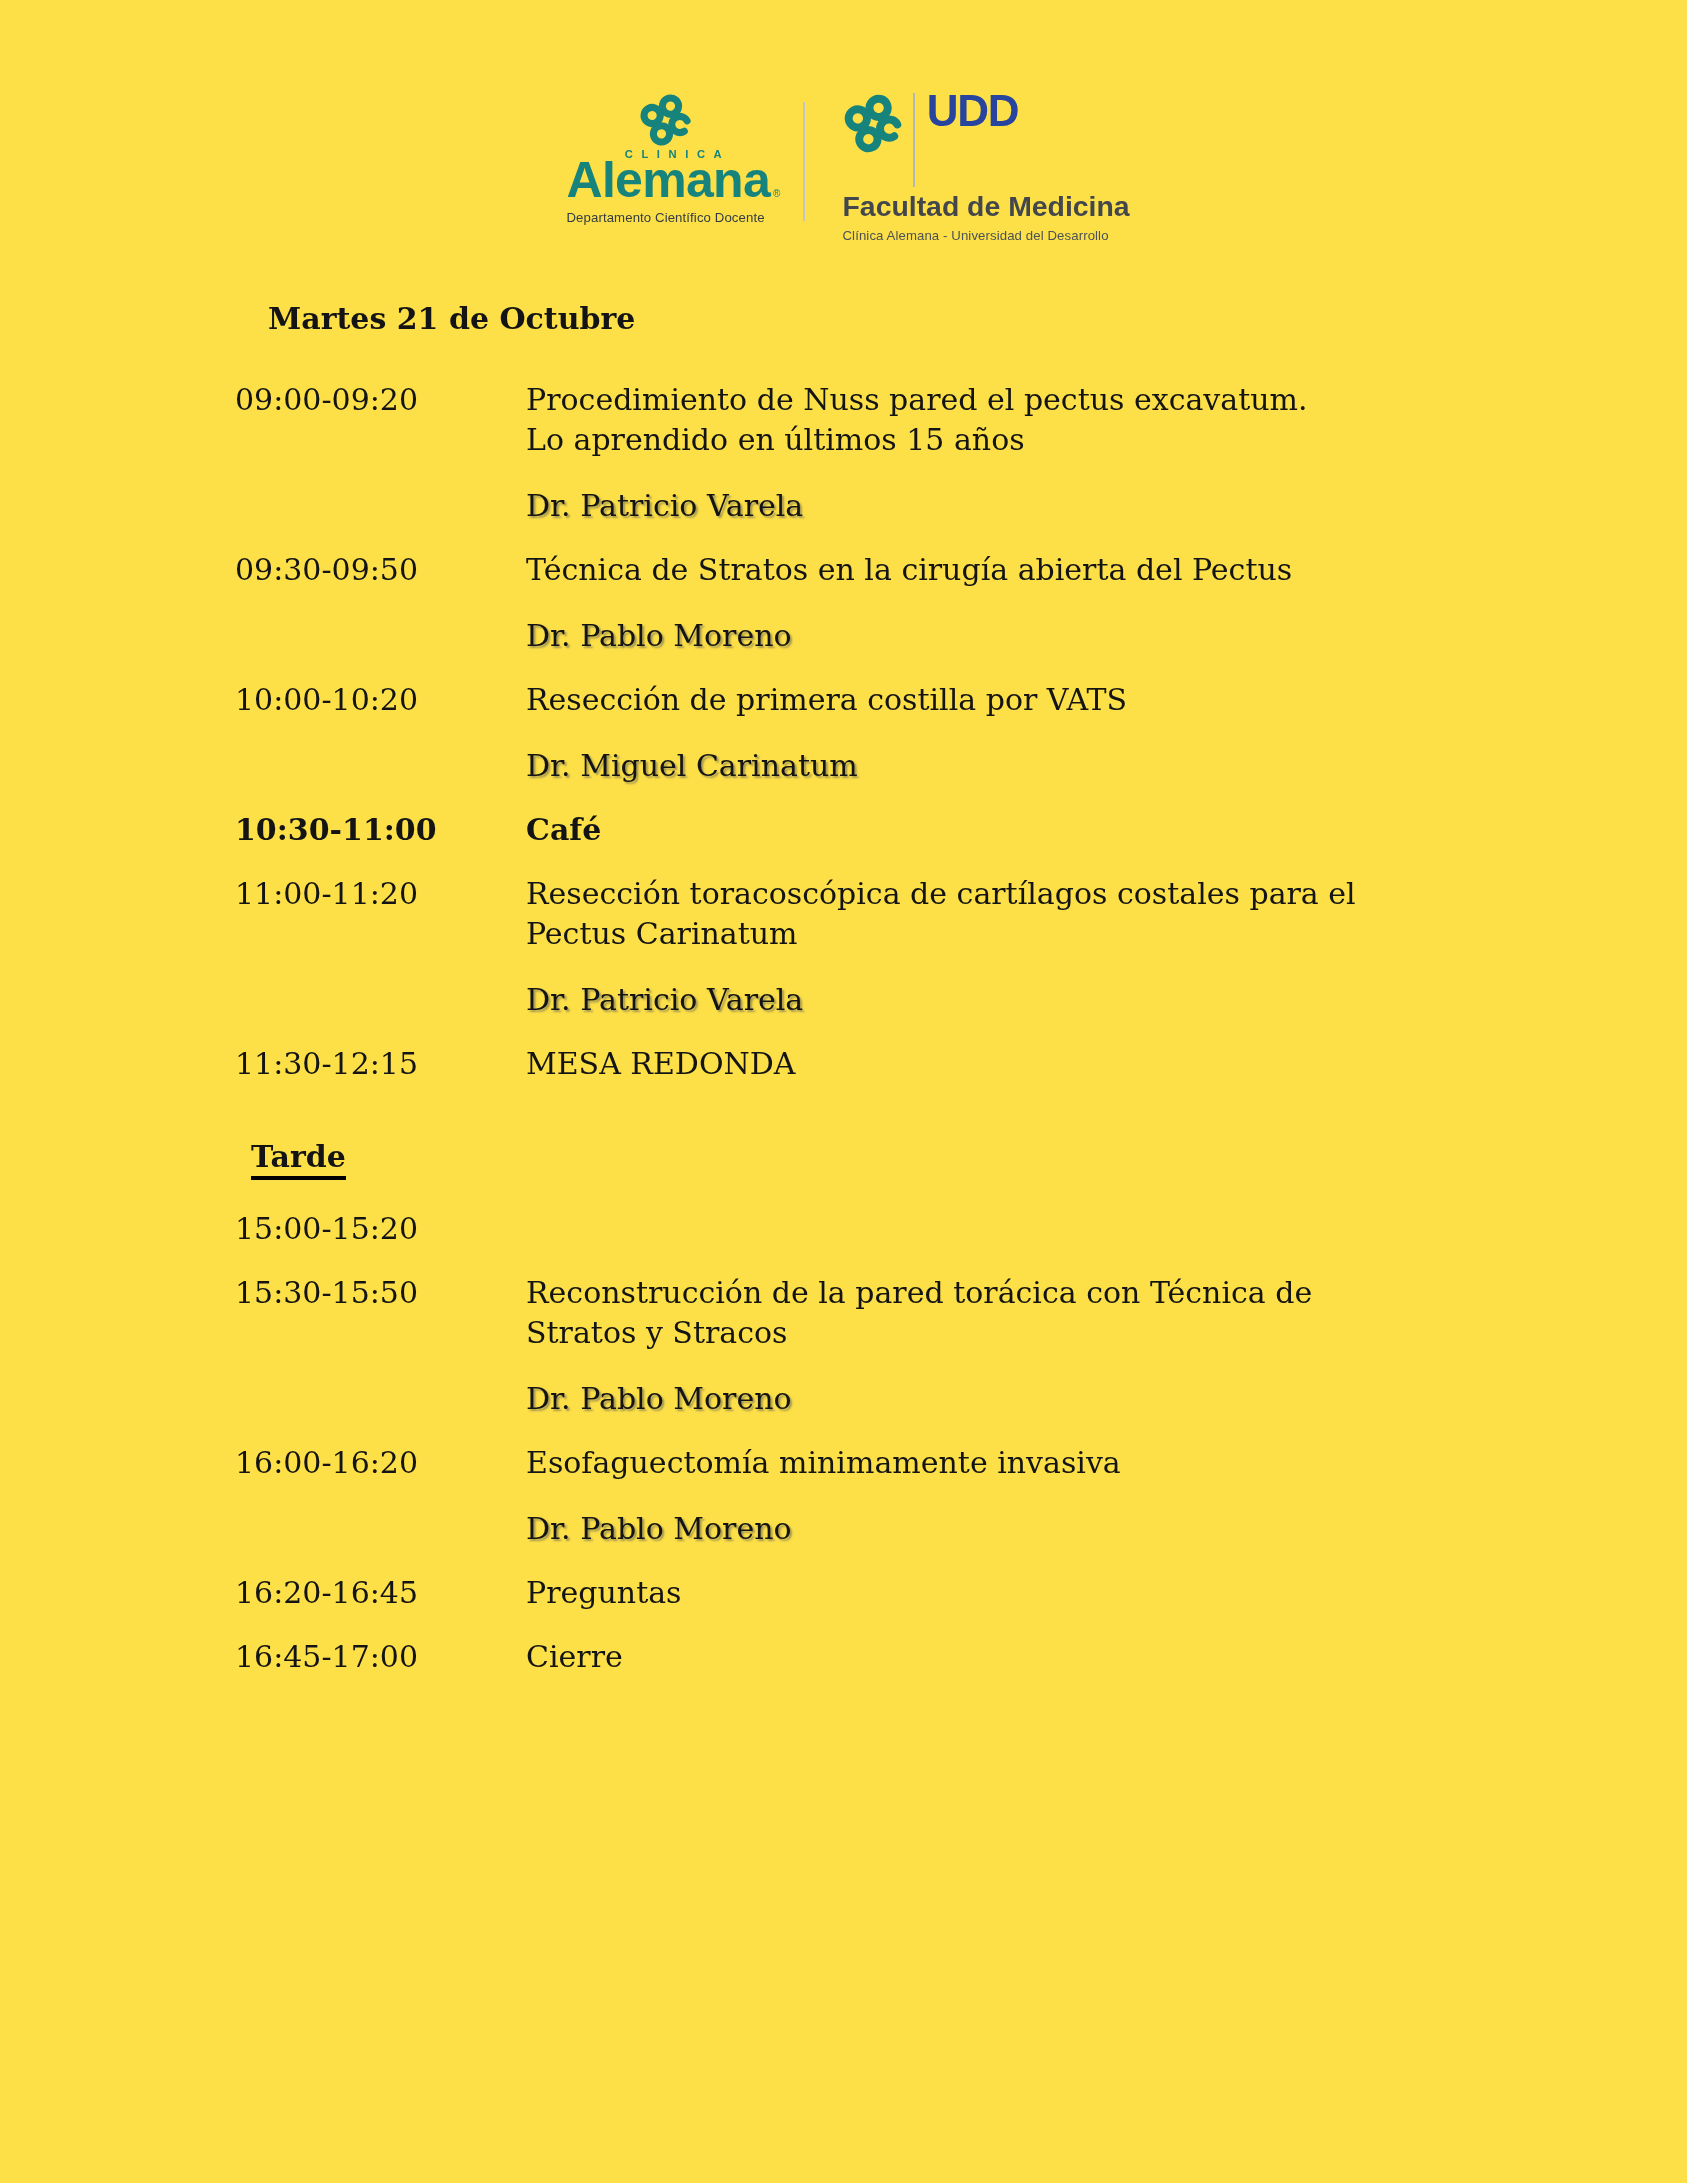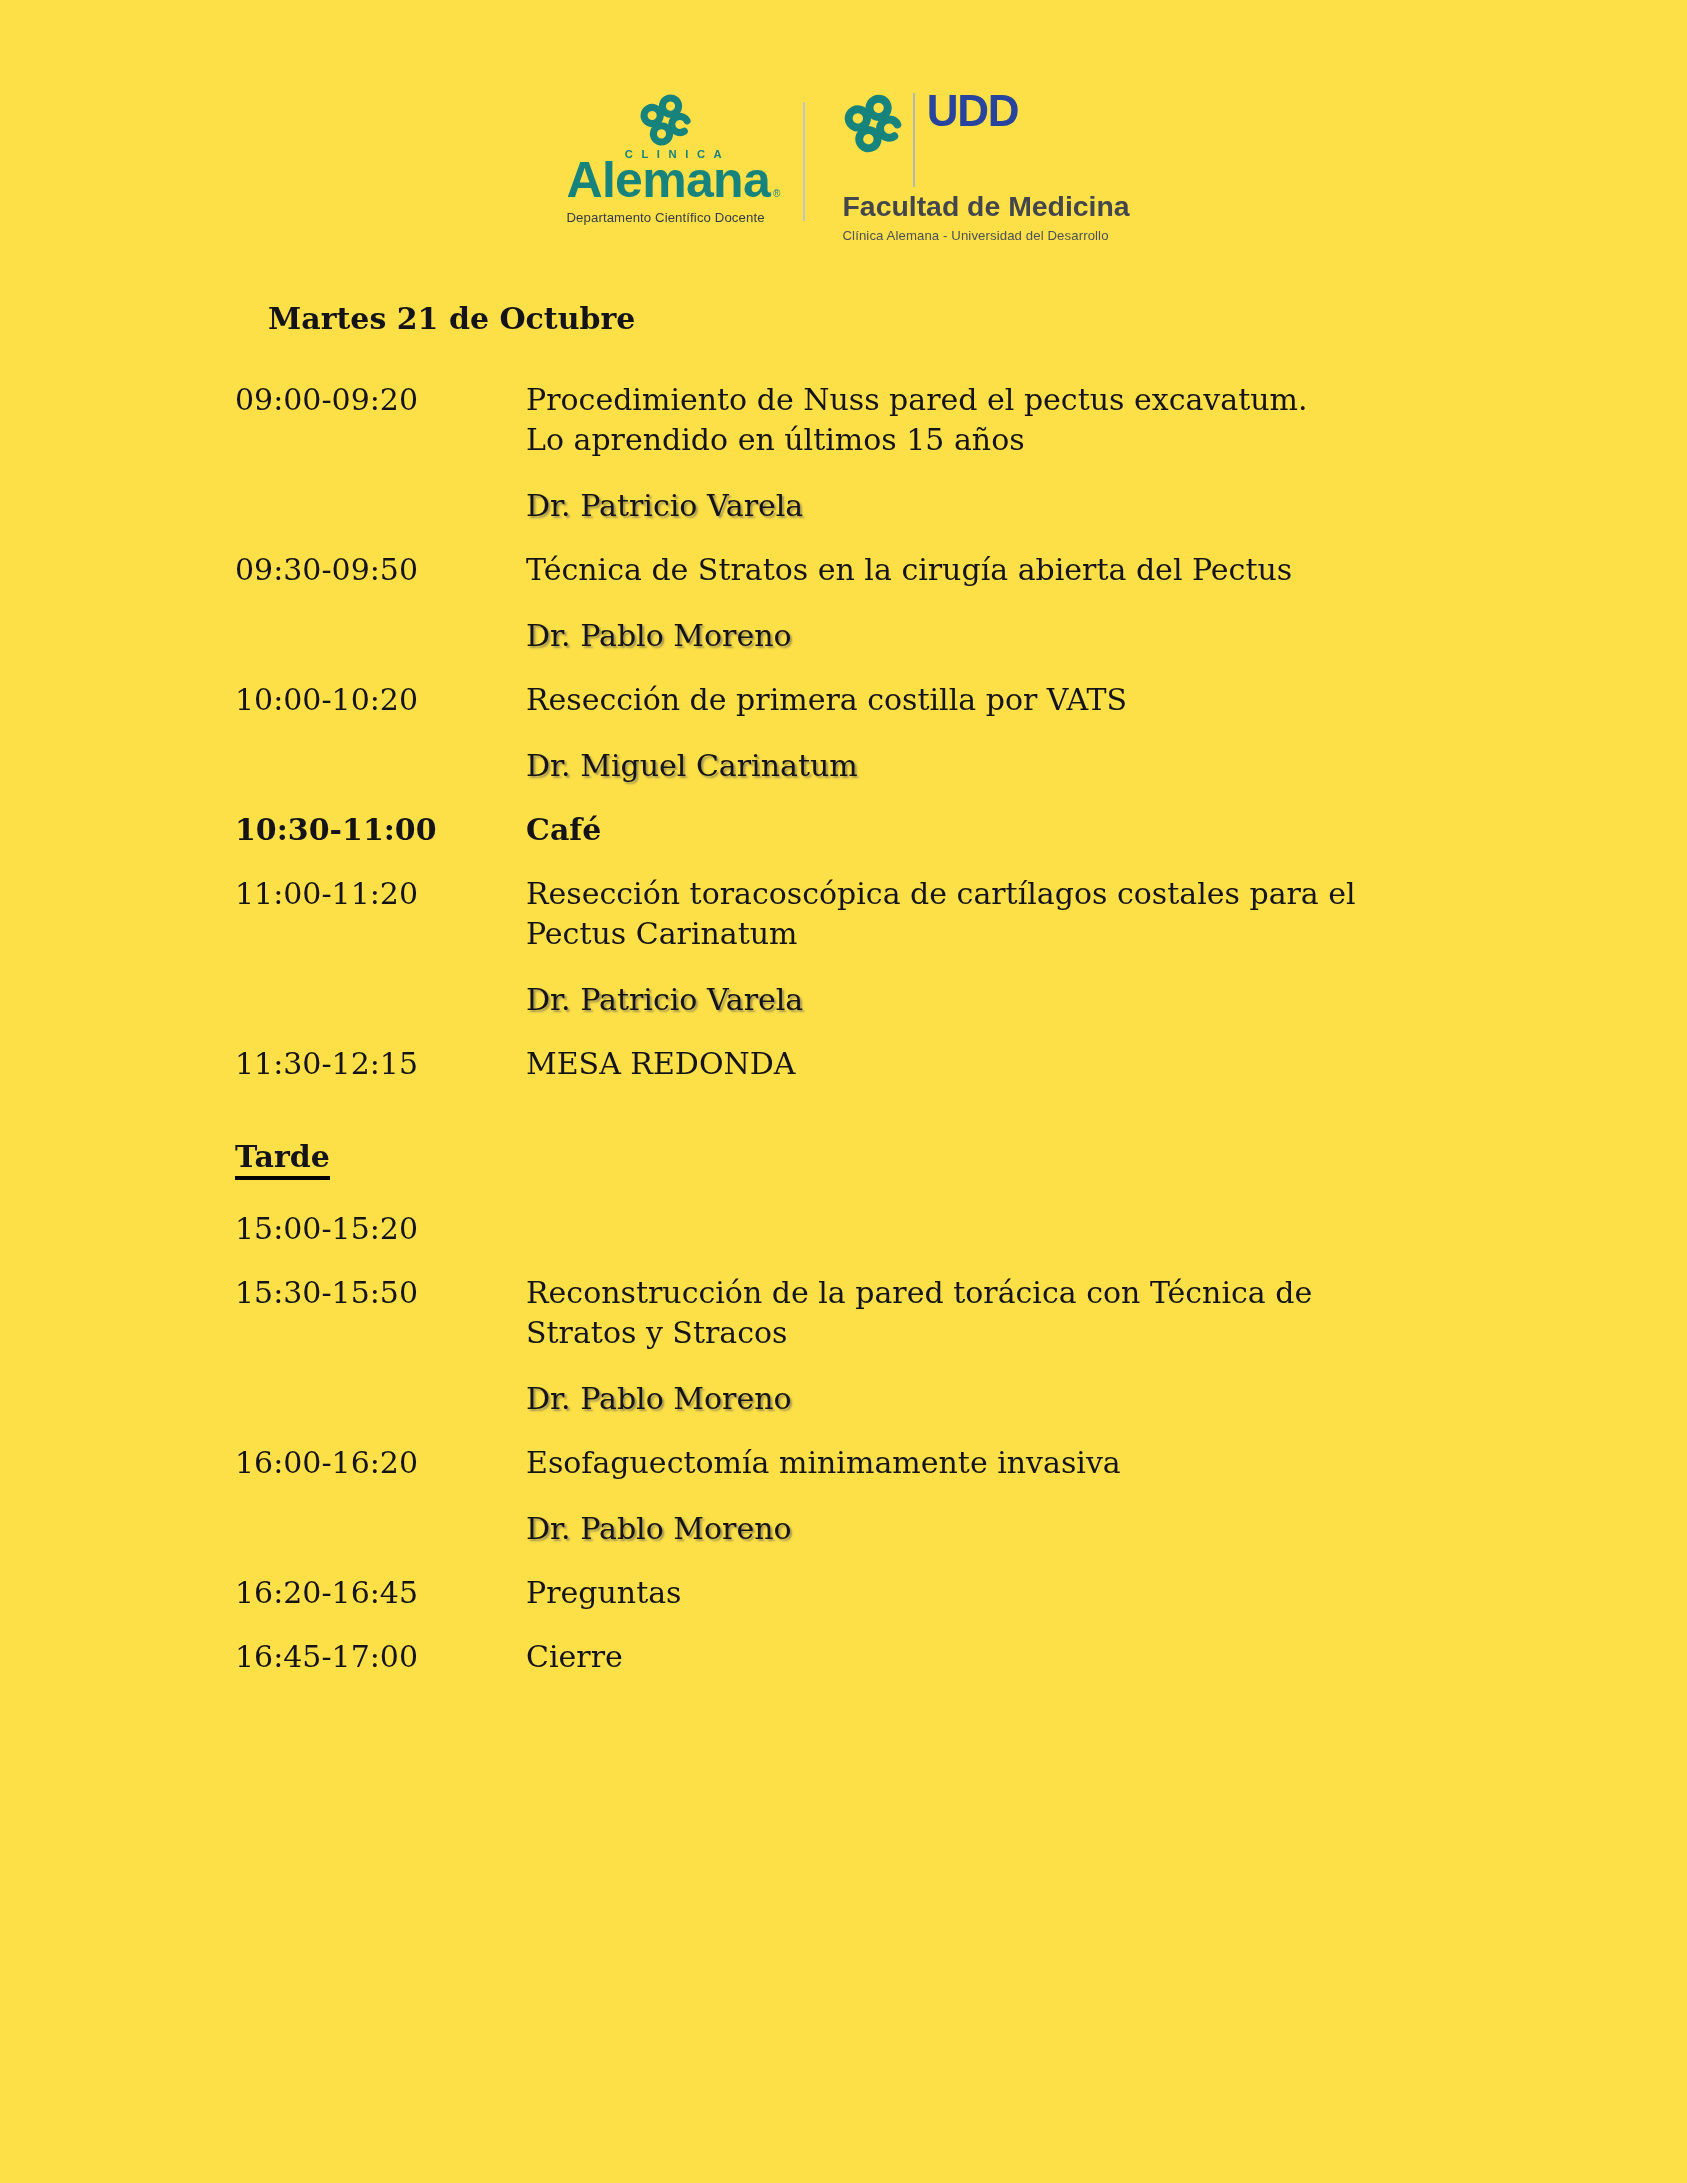--- a/index.html
+++ b/index.html
@@ -52,21 +52,21 @@
     font-size:30px; font-weight:bold; line-height:40px; margin-bottom:41px;margin-left:33px;
   }
   .entry { display:flex; margin-bottom:24px; }
   .entry-time { width:291px; flex-shrink:0; font-size:30px; line-height:40px; }
   .entry-desc { font-size:30px; line-height:40px; }
   .desc-line { white-space:nowrap; }
   .bold { font-weight:bold; }
   .speaker { text-shadow:2px 2px 2px rgba(90,90,90,0.55);margin-top:26px; }
   .section-title {
     font-size:30px; font-weight:bold; line-height:40px;
-    margin:53px 0 32px;
+    margin:53px 16px 32px;
   }
   .section-title span {
     border-bottom:4px solid #000; padding-bottom:2px;
   }
 </style>
 </head>
 <body>
 
 <div class="page">
 

